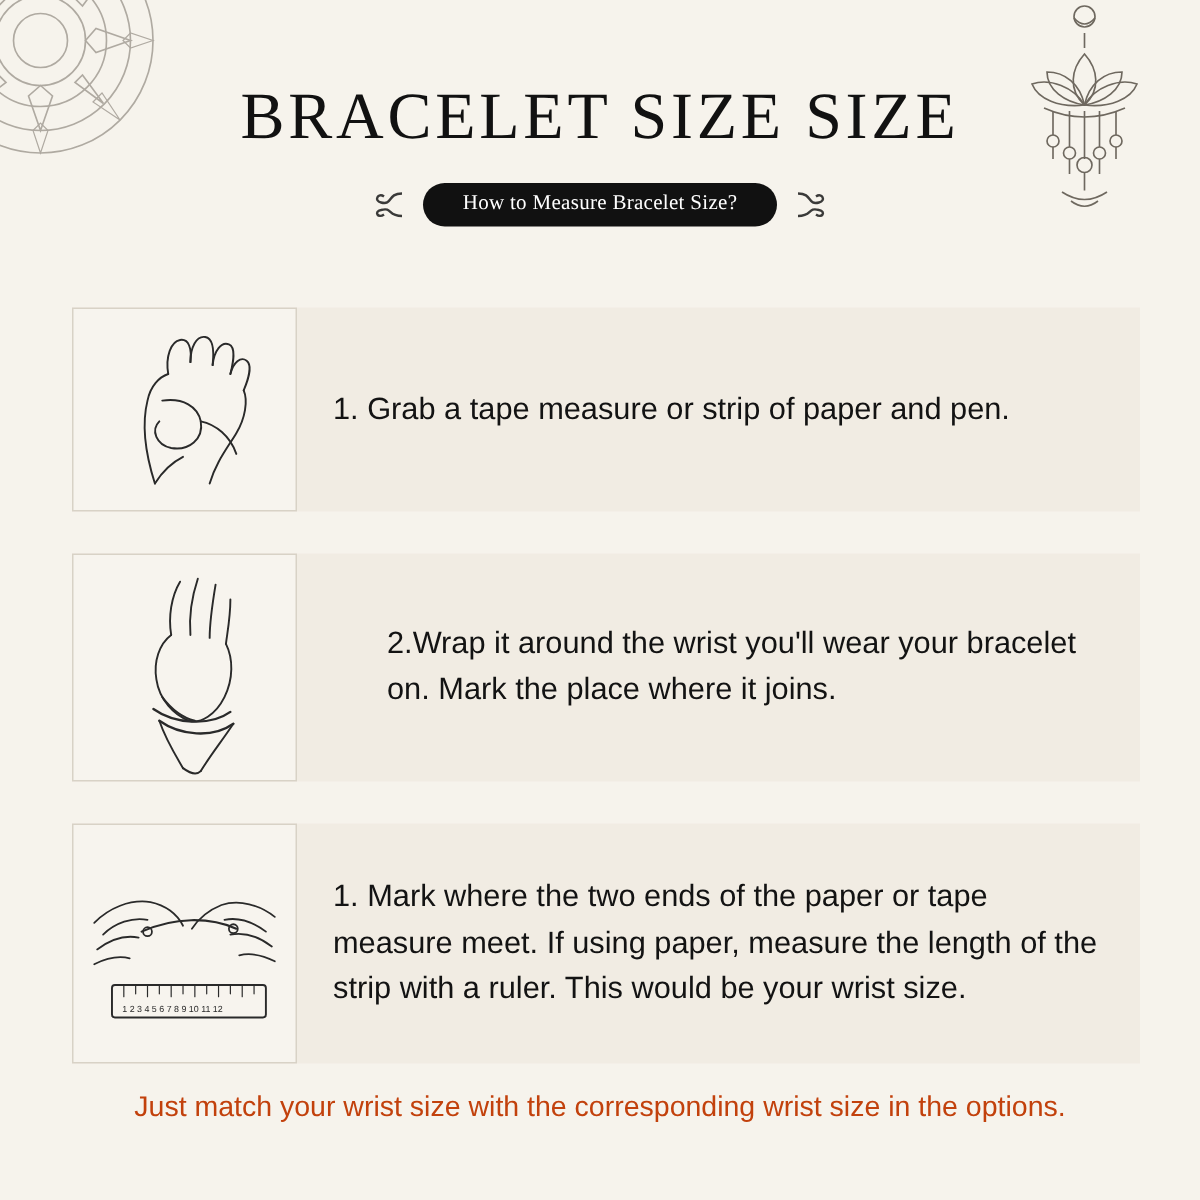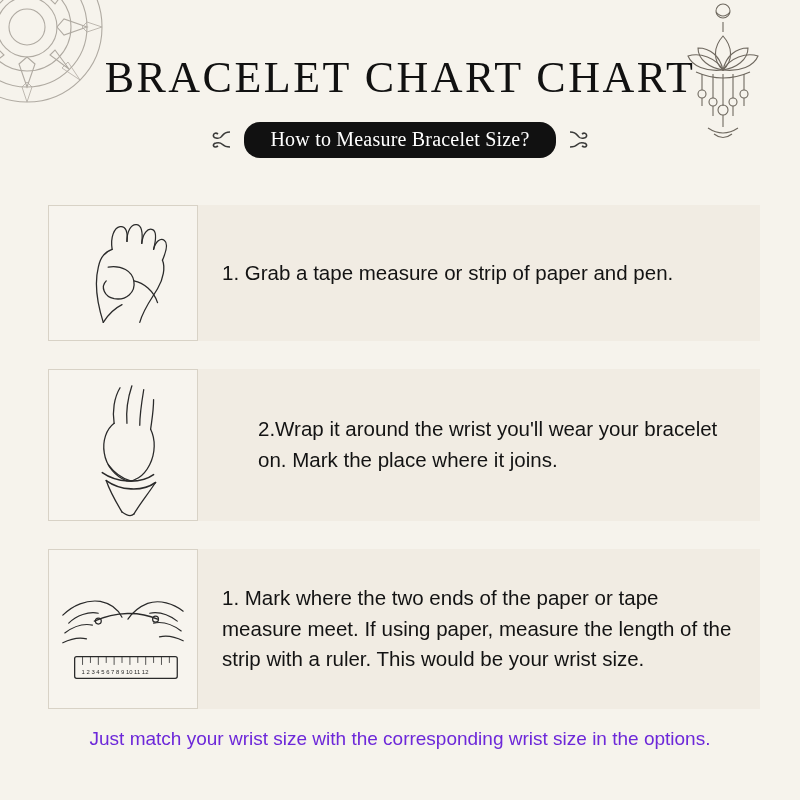--- a/index.html
+++ b/index.html
@@ -64,21 +64,21 @@
     width: 26px;
     height: 26px;
     opacity: 0.85;
   }
   .pill {
     background: #111111;
     color: #ffffff;
     border-radius: 16px;
     padding: 6px 26px 7px 26px;
     font-family: "Liberation Serif", serif;
-    font-size: 20px;
+    font-size: 14px;
     letter-spacing: 0.2px;
     white-space: nowrap;
   }
 
   
   .steps {
     position: absolute;
     top: 205px;
     left: 48px;
     width: 712px;
@@ -112,21 +112,21 @@
   .step-2 .thumb, .step-2 { height: 152px; gap: 36px; }
   .step-3 .thumb, .step-3 { height: 160px; }
 
   .footer {
     position: absolute;
     left: 0;
     top: 728px;
     width: 800px;
     text-align: center;
     font-size: 19px;
-    color: #6d28d9;
+    color: #c2410c;
   }
 
   svg { display: block; }
 </style>
 </head>
 <body>
 
 <div class="mandala">
   <svg viewBox="0 0 170 170" width="170" height="170" fill="none" stroke="#5a5248" stroke-width="1.1">
     <circle cx="85" cy="85" r="18"></circle>
@@ -183,21 +183,21 @@
       <circle cx="65" cy="100" r="4"></circle>
       <path d="M65 104 v10"></path>
     <path d="M76 72 v16"></path>
       <circle cx="76" cy="92" r="4"></circle>
       <path d="M76 96 v8"></path>
     <path d="M40 126 q15 10 30 0"></path>
     <path d="M46 132 q9 7 18 0"></path>
   </svg>
 </div>
 
-<div class="title">BRACELET CHART CHART</div>
+<div class="title">BRACELET SIZE SIZE</div>
 
 <div class="subtitle-row">
   <span class="swirl">
     <svg viewBox="0 0 26 26" width="26" height="26" fill="none" stroke="#1a1a1a" stroke-width="1.6">
       <path d="M22 5 C12 5 16 13 8 11 C3 10 6 4 10 7"></path>
       <path d="M22 20 C12 20 16 14 8 16 C3 17 6 22 10 19"></path>
     </svg>
   </span>
   <span class="pill">How to Measure Bracelet Size?</span>
   <span class="swirl">

